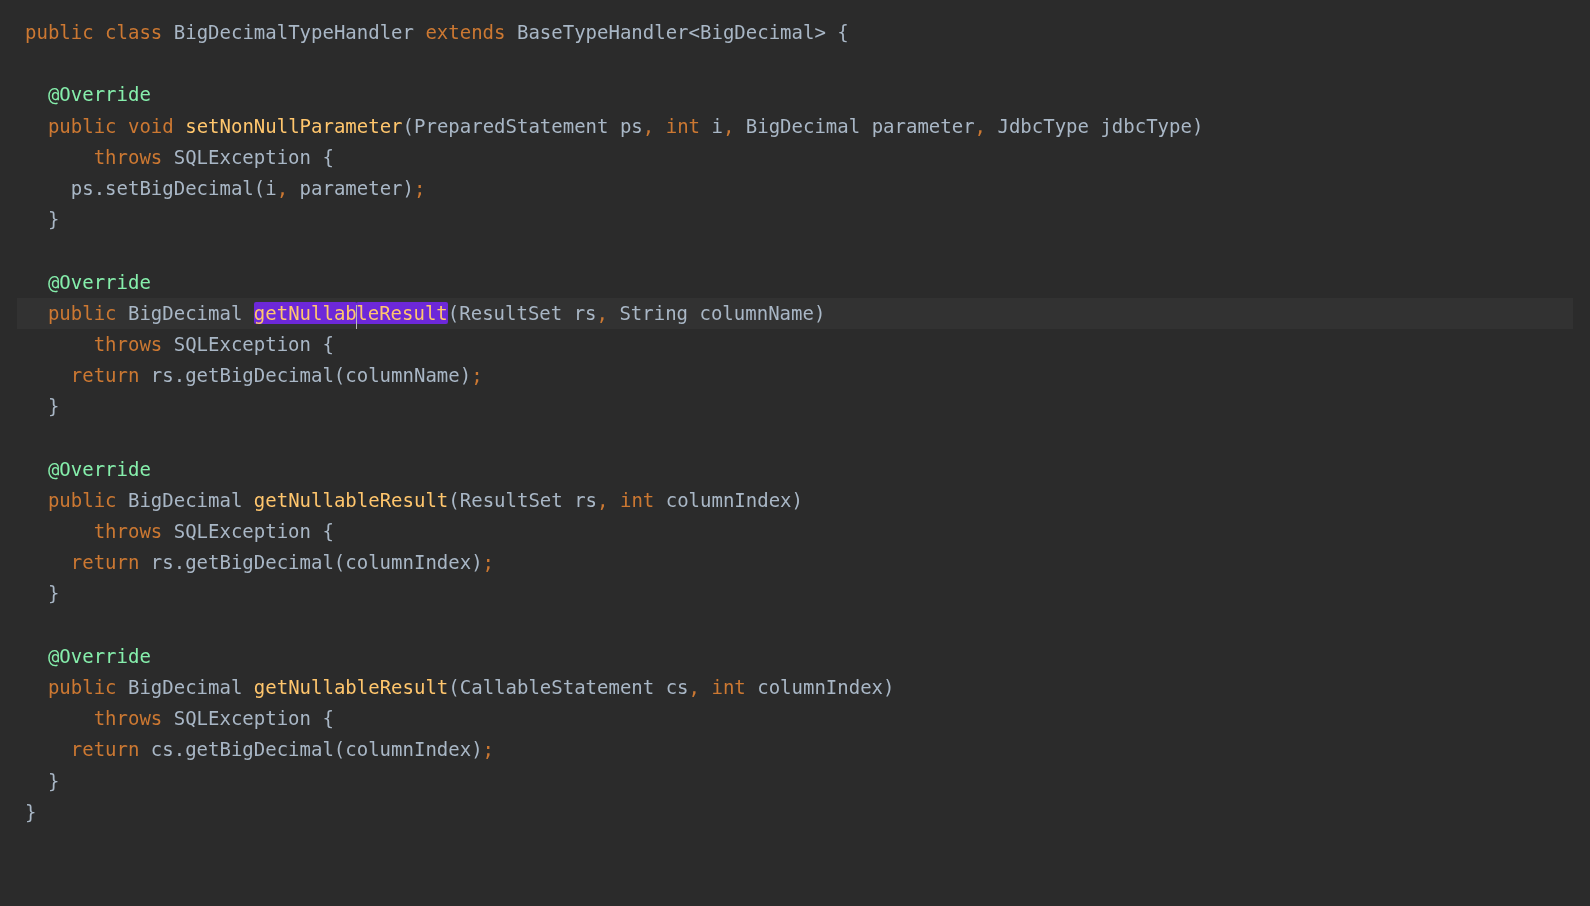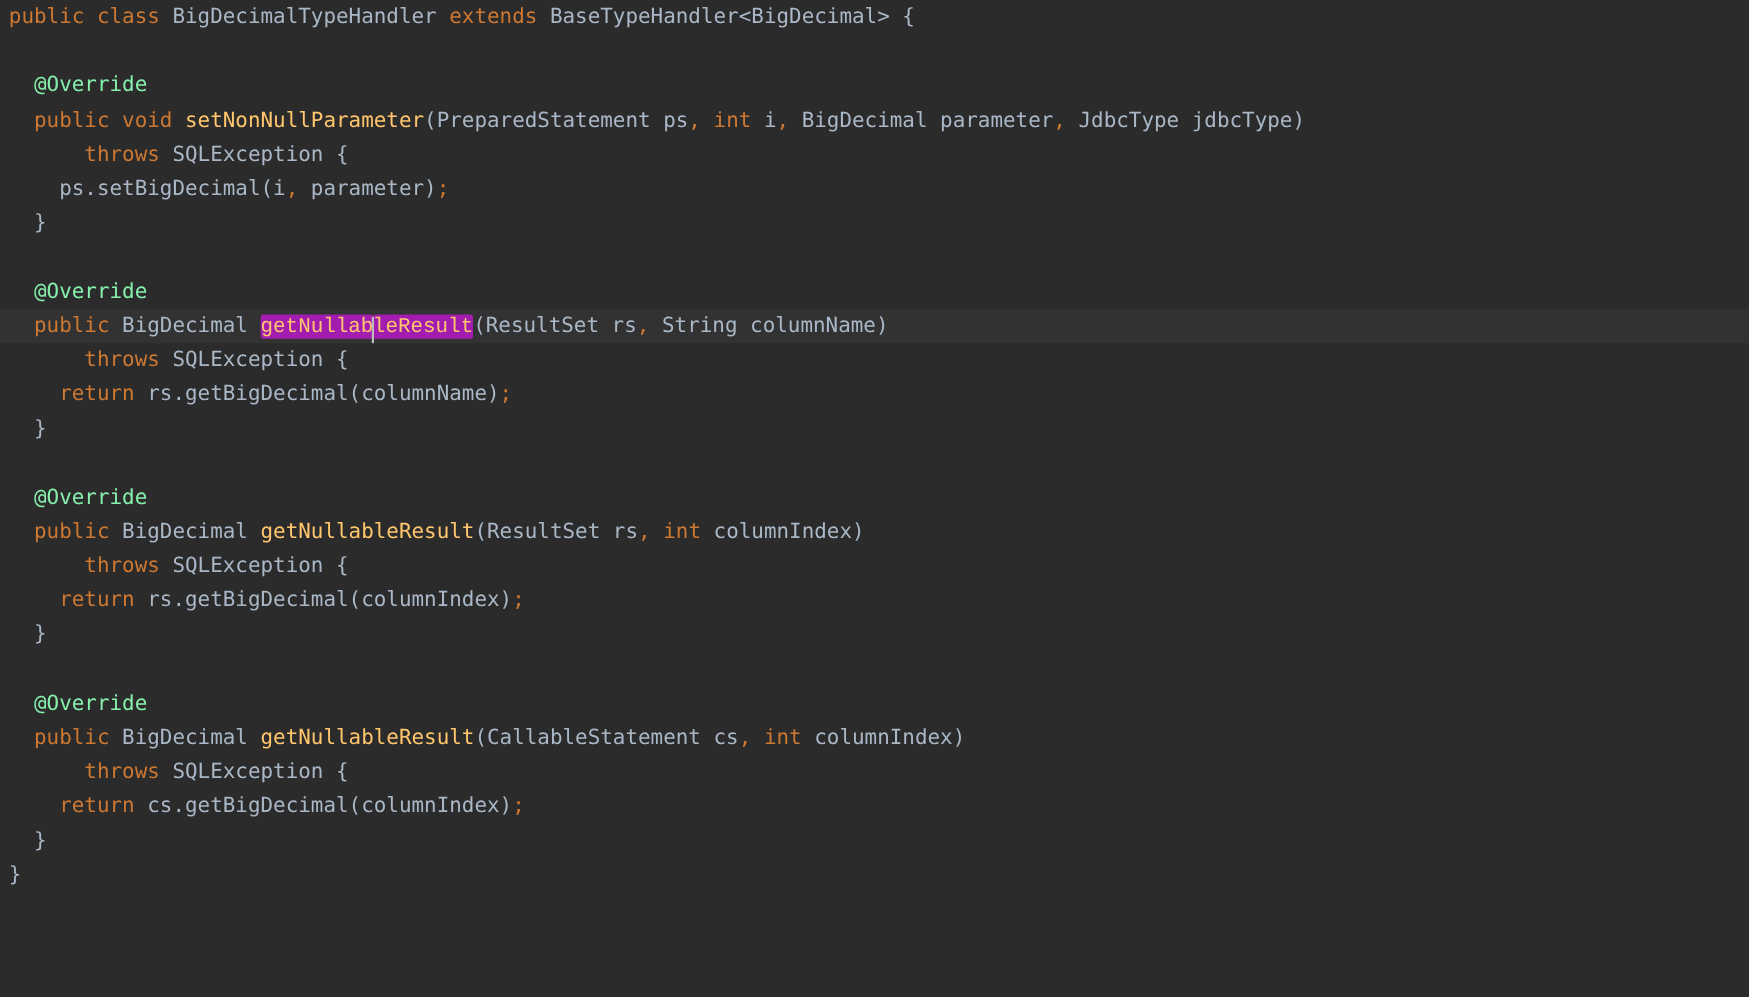--- a/index.html
+++ b/index.html
@@ -6,44 +6,43 @@
   html, body {
     width: 1590px;
     height: 906px;
     background: #2b2b2b;
     font-family: "Menlo", "Consolas", "Monaco", monospace;
     font-size: 19px;
     overflow: hidden;
   }
   .editor {
     position: relative;
-    padding: 0;
+    padding: 17px;
     white-space: pre;
   }
   .line {
     height: 31.2px;
     line-height: 31.2px;
     padding-left: 8px;
     position: relative;
   }
   .line.highlighted {
     background: #323232;
   }
   
   .kw      { color: #cc7832; }           
   .method  { color: #ffc66d; }           
   .ann     { color: #86efac; }           
   .plain   { color: #a9b7c6; }
   .punct   { color: #a9b7c6; }
   .comma   { color: #cc7832; }
   .semi    { color: #cc7832; }
   .selword {
-    background: #a21caf;
+    background: #6d28d9;
     border-radius: 2px;
-    font-family: Liberation Mono, monospace;
   }
   .caret {
     display: inline-block;
     width: 1.5px;
     height: 24px;
     background: #bbbbbb;
     vertical-align: text-top;
     margin-top: 3px;
     margin-left: -1px;
     margin-right: -1px;

